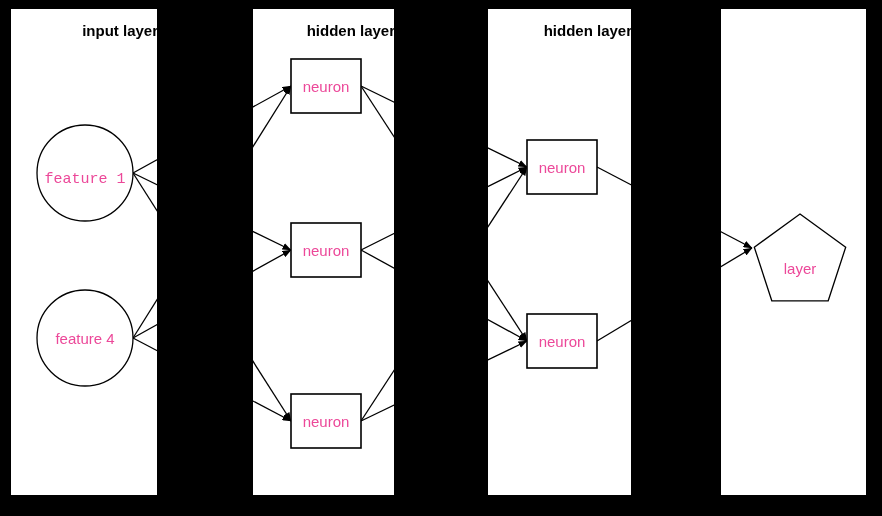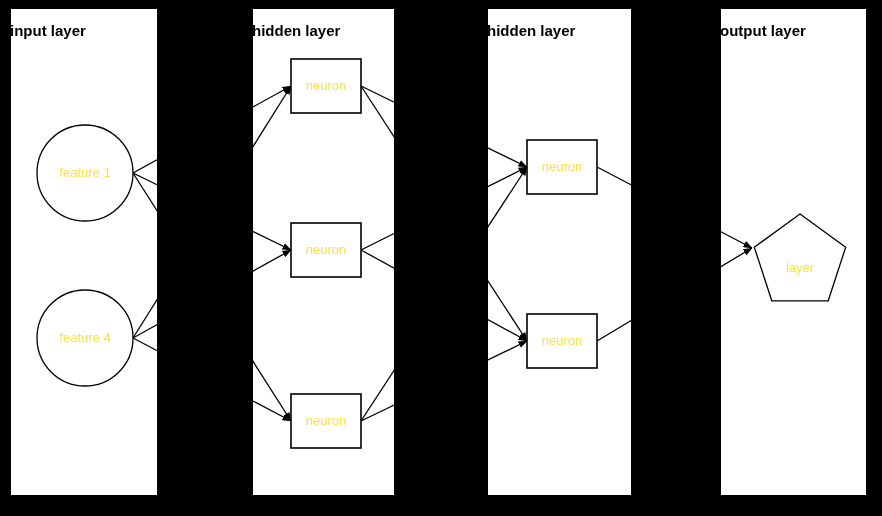--- a/index.html
+++ b/index.html
@@ -18,39 +18,39 @@
   .panel {
     position: absolute;
     background: #ffffff;
     border: 1px solid #000000;
     box-sizing: border-box;
   }
   .panel-title {
     position: absolute;
     left: 0;
     right: 0;
-    text-align: left;
+    text-align: right;
     font-size: 15px;
     font-weight: bold;
     color: #000000;
     font-family: "Liberation Sans", sans-serif;
   }
   #edges {
     position: absolute;
     left: 0;
     top: 0;
     width: 882px;
     height: 516px;
     pointer-events: none;
   }
   .node-label {
     position: absolute;
     text-align: center;
-    font-size: 13px;
-    color: #fde047;
+    font-size: 15px;
+    color: #ec4899;
     font-family: "Liberation Sans", sans-serif;
     white-space: nowrap;
     pointer-events: none;
   }
   .shape-layer {
     position: absolute;
     left: 0;
     top: 0;
     width: 882px;
     height: 516px;
@@ -100,23 +100,22 @@
         <rect x="291" y="394" width="70" height="54" fill="#ffffff" stroke="#000000" stroke-width="1.6"></rect>
         <rect x="527" y="140" width="70" height="54" fill="#ffffff" stroke="#000000" stroke-width="1.6"></rect>
         <rect x="527" y="314" width="70" height="54" fill="#ffffff" stroke="#000000" stroke-width="1.6"></rect>
         <polygon points="800.0,214.0 845.7,247.2 828.2,300.8 771.8,300.8 754.3,247.2" fill="#ffffff" stroke="#000000" stroke-width="1.3"></polygon>
       </g>
   </svg>
 
   <div class="panel-title" id="title-0" style="left: 10px; width: 148px; top: 22px;">input layer</div>
   <div class="panel-title" id="title-1" style="left: 252px; width: 143px; top: 22px;">hidden layer</div>
   <div class="panel-title" id="title-2" style="left: 487px; width: 145px; top: 22px;">hidden layer</div>
-  <div class="panel-title" id="title-3" style="left: 720px; width: 147px; top: 22px;">output layer</div>
 
-  <div class="node-label" id="lbl-0-0" style="left: 25px; top: 165px; width: 120px;">feature 1</div>
+  <div class="node-label" id="lbl-0-0" style="left: 25px; top: 171px; width: 120px; font-family: Liberation Mono, monospace;">feature 1</div>
   <div class="node-label" id="lbl-0-1" style="left: 25px; top: 330px; width: 120px;">feature 4</div>
   <div class="node-label" id="lbl-1-0" style="left: 266px; top: 78px; width: 120px;">neuron</div>
   <div class="node-label" id="lbl-1-1" style="left: 266px; top: 242px; width: 120px;">neuron</div>
   <div class="node-label" id="lbl-1-2" style="left: 266px; top: 413px; width: 120px;">neuron</div>
   <div class="node-label" id="lbl-2-0" style="left: 502px; top: 159px; width: 120px;">neuron</div>
   <div class="node-label" id="lbl-2-1" style="left: 502px; top: 333px; width: 120px;">neuron</div>
   <div class="node-label" id="lbl-3-0" style="left: 740px; top: 260px; width: 120px;">layer</div>
 
 </div>
 

